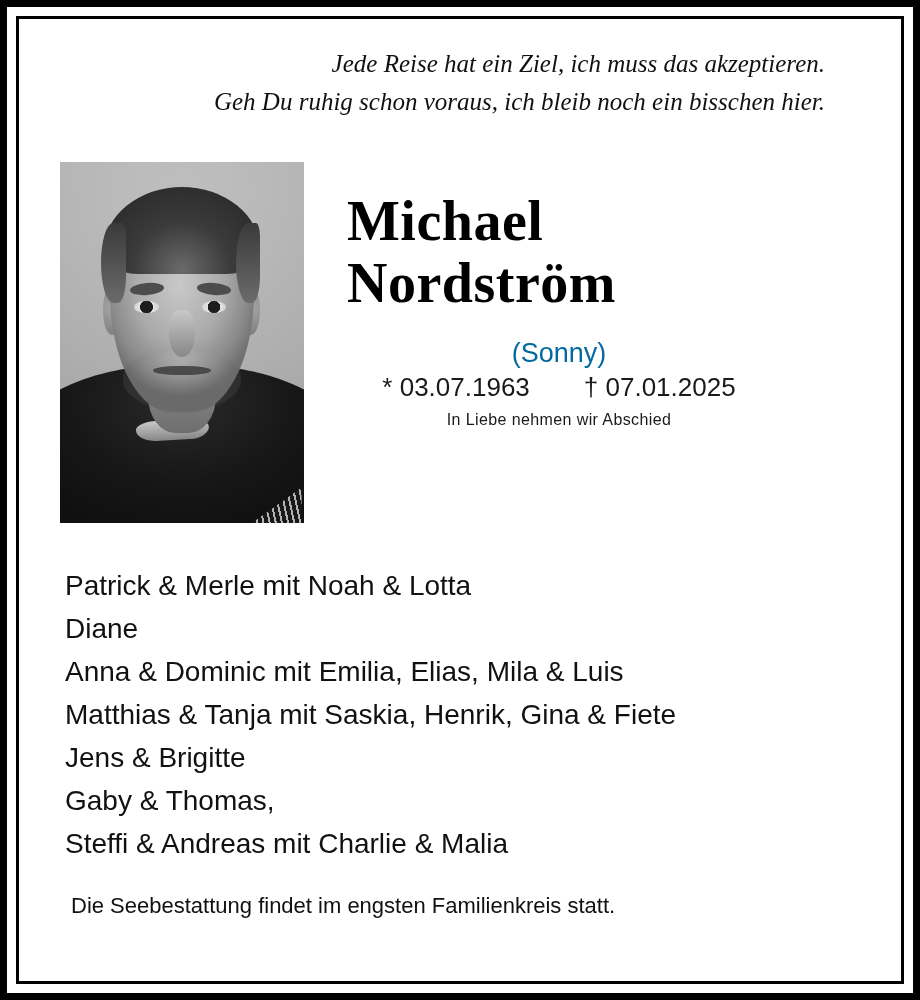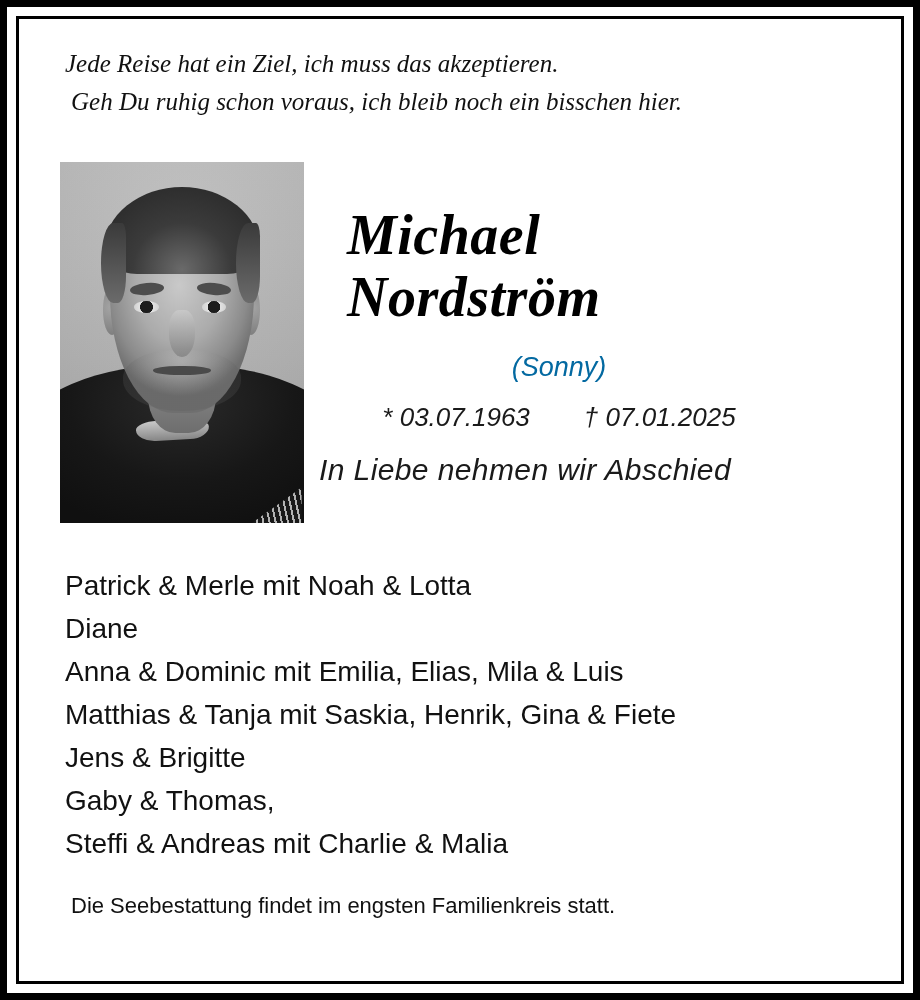--- a/index.html
+++ b/index.html
@@ -51,20 +51,21 @@
     top: 26px;
     width: 760px;
   }
   .epitaph-line {
     font-family: "Liberation Serif", "DejaVu Serif", serif;
     font-style: italic;
     font-size: 25px;
     line-height: 38px;
     color: #111111;
     white-space: nowrap;
+    text-align: right;
   }
   .epitaph-line.second {
     padding-left: 6px;
   }
 
   
   .portrait {
     position: absolute;
     left: 41px;
     top: 143px;
@@ -219,23 +220,22 @@
     height: 12%;
     background: repeating-linear-gradient(78deg, #cfcfcf 0 2px, #1a1a1a 2px 6px);
     opacity: .85;
     clip-path: polygon(22% 100%, 100% 18%, 100% 100%);
   }
 
   
   .name-block {
     position: absolute;
     left: 300px;
-    top: 185px;
+    top: 171px;
     width: 480px;
-    font-style: italic;
   }
   .name-line {
     font-family: "Liberation Serif", "DejaVu Serif", serif;
     font-weight: bold;
     font-size: 56px;
     line-height: 62px;
     letter-spacing: 0.5px;
     color: #000000;
     text-align: left;
     padding-left: 28px;
@@ -249,31 +249,29 @@
     margin-top: 22px;
   }
   .dates {
     display: flex;
     justify-content: center;
     gap: 54px;
     font-family: "Liberation Sans", sans-serif;
     font-size: 26px;
     line-height: 34px;
     color: #1a1a1a;
-    margin-top: 16px;
   }
   .date-item { white-space: nowrap; }
   .farewell {
     font-family: "Liberation Sans", sans-serif;
-    font-size: 30px;
+    font-size: 16px;
     line-height: 32px;
     letter-spacing: 0.4px;
     color: #1a1a1a;
-    text-align: left;
-    margin-top: 20px;
+    text-align: center;
   }
 
   
   .mourners {
     position: absolute;
     left: 46px;
     top: 545px;
     width: 800px;
   }
   .mourner-line {

